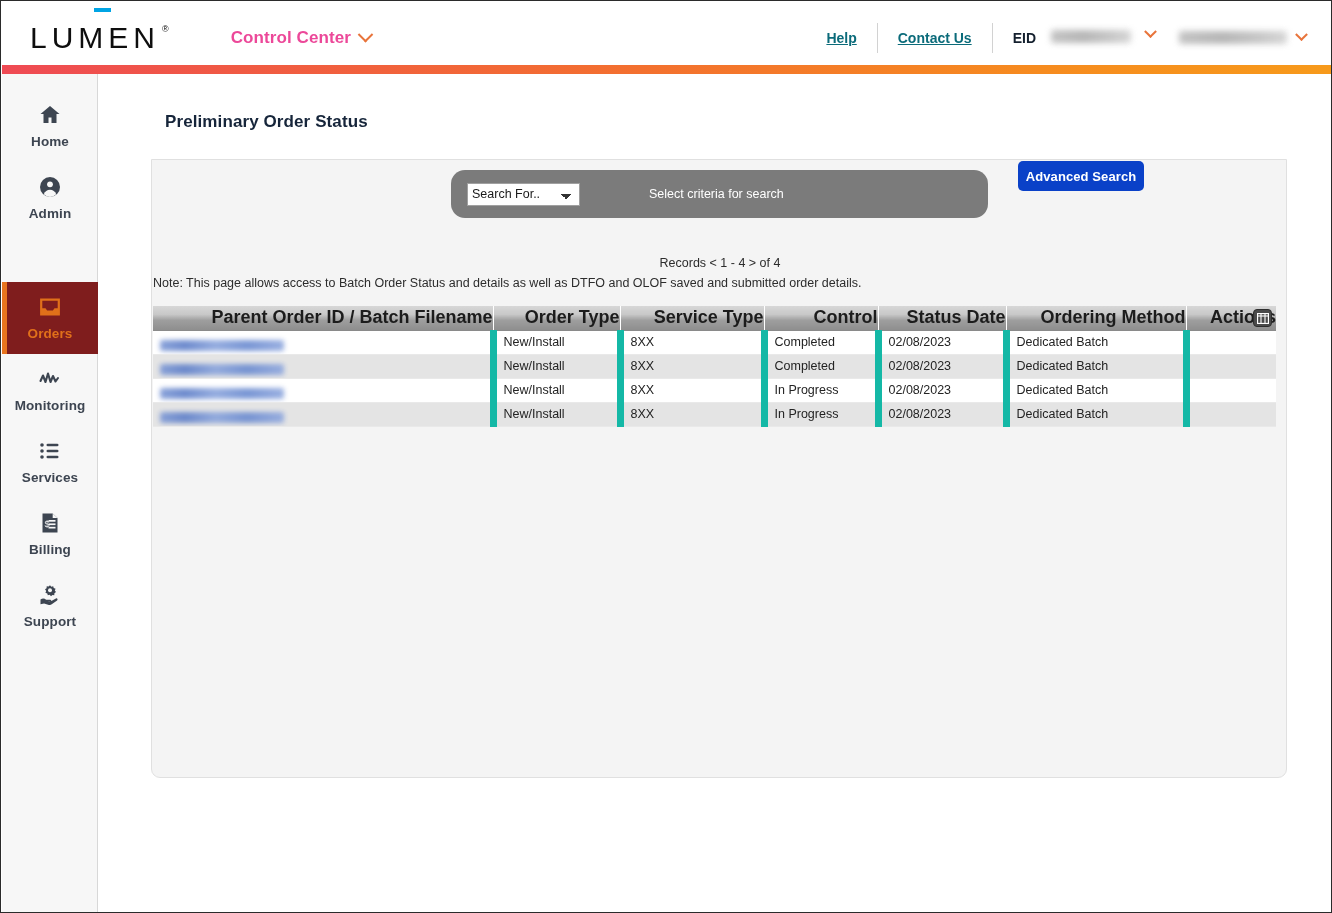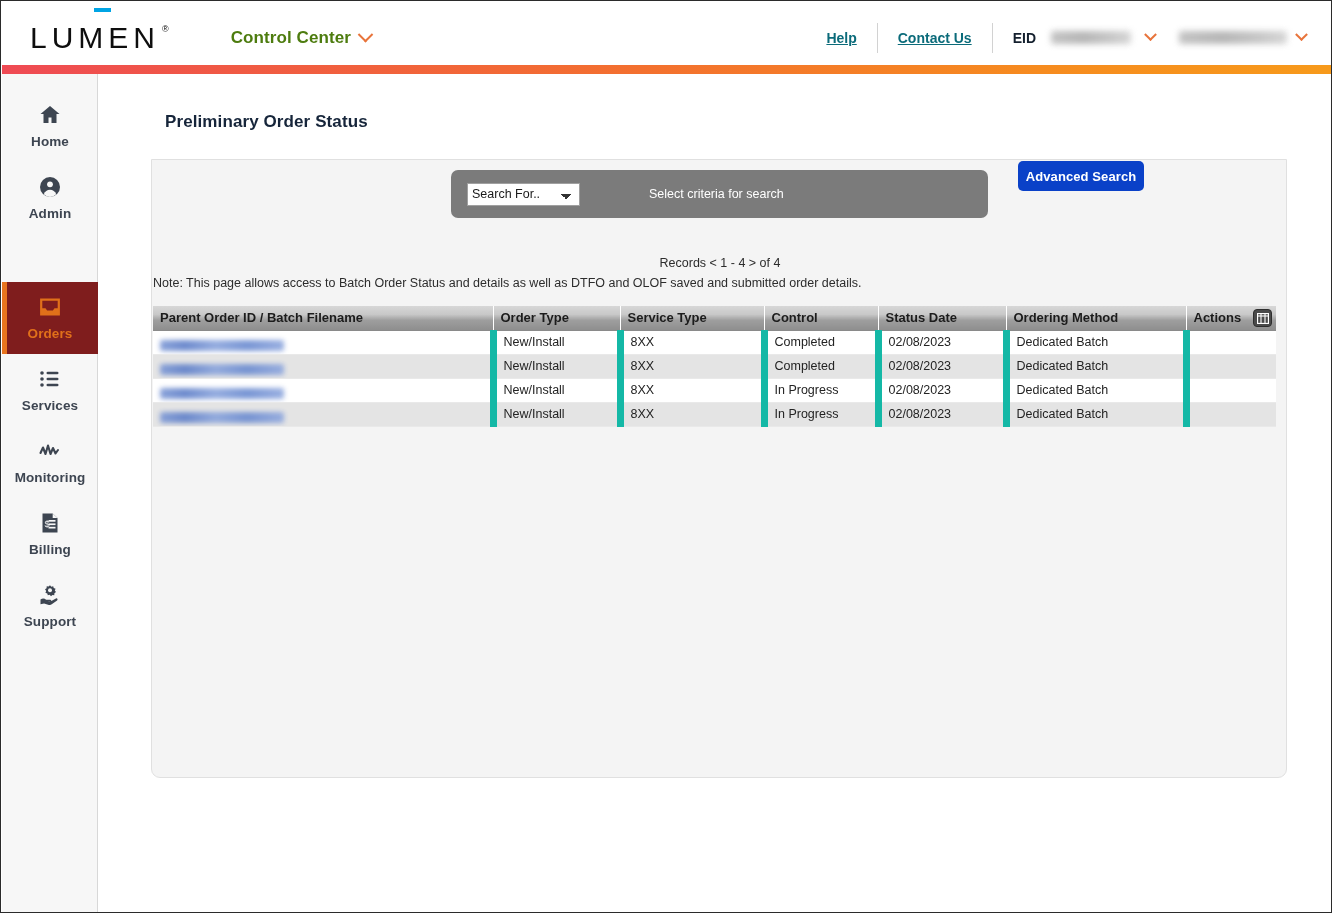--- a/index.html
+++ b/index.html
@@ -49,21 +49,21 @@
     color: #0e0e0e;
     margin-left: 2px;
     margin-top: 1px;
   }
   .app-switcher {
     margin-left: 62px;
     display: flex; align-items: center; gap: 9px;
     cursor: pointer;
   }
   .app-switcher-label {
-    font-size: 17px; font-weight: bold; color: #4d7c0f;
+    font-size: 17px; font-weight: bold; color: #ec4899;
     letter-spacing: .1px;
   }
   .chev {
     display: inline-block;
     width: 11px; height: 11px;
     border-right: 2px solid #e8743b;
     border-bottom: 2px solid #e8743b;
     transform: rotate(45deg) translate(-2px,-2px);
   }
   .chev-sm {
@@ -84,21 +84,21 @@
     font-weight: bold;
     color: #0b6b7a;
     text-decoration: underline;
     cursor: pointer;
     padding: 0 20px;
   }
   .hdr-div {
     width: 1px; height: 30px; background: #d2d2d2;
   }
   .eid-group {
-    display: flex; align-items: center; gap: 15px;
+    display: flex; align-items: flex-start; gap: 15px;
     padding: 0 14px 0 20px; cursor: pointer;
   }
   .eid-label { font-size: 14px; font-weight: bold; color: #14202e; }
   .redact {
     height: 13px;
     border-radius: 2px;
     background: linear-gradient(90deg,#b9b9b9,#a9a9a9 40%,#bdbdbd 75%,#cfcfcf);
     filter: blur(3px);
     opacity: .85;
   }
@@ -167,21 +167,21 @@
     background: #f4f4f4;
     border: 1px solid #e0e0e0;
     border-radius: 0 0 9px 9px;
   }
 
   .search-bar {
     position: absolute;
     top: 10px; left: 299px;
     width: 537px; height: 48px;
     background: #7b7b7b;
-    border-radius: 7px;
+    border-radius: 14px;
     display: flex; align-items: center;
   }
   .search-select {
     margin-left: 16px;
     width: 113px; height: 23px;
     background: #ffffff;
     border: 1px solid #a0a0a0;
     font-family: "Liberation Sans", sans-serif;
     font-size: 12.5px;
     color: #1a1a1a;
@@ -236,24 +236,24 @@
     width: 1123px;
     border-collapse: collapse;
     table-layout: fixed;
   }
   .grid th {
     height: 24px;
     background: linear-gradient(180deg,#d7d7d7 0%, #c8c8c8 35%, #9e9e9e 60%, #8e8e8e 100%);
     border-right: 1px solid #ffffff;
     border-bottom: 1px solid #8a8a8a;
     color: #1c1c1c;
-    font-size: 13px;
+    font-size: 18px;
     font-weight: bold;
-    text-align: left;
-    padding: 0 0 0 7px;
+    text-align: right;
+    padding: 0 0 0 16px;
     position: relative;
   }
   .grid th:last-child { border-right: none; }
   .grid td {
     height: 24px;
     font-size: 12.5px;
     color: #232323;
     padding: 0 0 0 7px;
     border-right: 7px solid #14b8a6;
     border-bottom: 1px solid #e9e9e9;
@@ -343,35 +343,35 @@
     <div class="nav-item active">
       <svg class="nav-icon" viewBox="0 0 24 24">
         <path fill="none" stroke="#e0701a" stroke-width="2.2" d="M3.2 4.6h17.6v14.8H3.2z" rx="2"></path>
         <path fill="#e0701a" d="M3.2 13.2h4.3l1.6 2.2h5.8l1.6-2.2h4.3v6.2H3.2z"></path>
       </svg>
       <span class="nav-label">Orders</span>
     </div>
 
     <div class="nav-item">
       <svg class="nav-icon" viewBox="0 0 24 24">
+        <path fill="none" stroke="#3d4551" stroke-width="2.1" stroke-linejoin="round" stroke-linecap="round" d="M2.5 14L5 8.5 7.5 15 10 6.5 12.5 15 15 9 17.5 14.5 20 11"></path>
+      </svg>
+      <span class="nav-label">Monitoring</span>
+    </div>
+
+    <div class="nav-item">
+      <svg class="nav-icon" viewBox="0 0 24 24">
         <circle cx="4" cy="6" r="1.8" fill="#3d4551"></circle>
           <rect x="8.5" y="4.7" width="12" height="2.6" rx="1.3" fill="#3d4551"></rect>
         <circle cx="4" cy="12" r="1.8" fill="#3d4551"></circle>
           <rect x="8.5" y="10.7" width="12" height="2.6" rx="1.3" fill="#3d4551"></rect>
         <circle cx="4" cy="18" r="1.8" fill="#3d4551"></circle>
           <rect x="8.5" y="16.7" width="12" height="2.6" rx="1.3" fill="#3d4551"></rect>
       </svg>
       <span class="nav-label">Services</span>
-    </div>
-
-    <div class="nav-item">
-      <svg class="nav-icon" viewBox="0 0 24 24">
-        <path fill="none" stroke="#3d4551" stroke-width="2.1" stroke-linejoin="round" stroke-linecap="round" d="M2.5 14L5 8.5 7.5 15 10 6.5 12.5 15 15 9 17.5 14.5 20 11"></path>
-      </svg>
-      <span class="nav-label">Monitoring</span>
     </div>
 
     <div class="nav-item">
       <svg class="nav-icon" viewBox="0 0 24 24">
         <path fill="#3d4551" d="M4.5 2.5h10.2L19.5 7v14.5h-15z"></path>
         <path fill="#f7f7f7" d="M14.7 2.5L19.5 7h-4.8z"></path>
         <rect x="10.5" y="9" width="7" height="1.7" fill="#f7f7f7"></rect>
         <rect x="10.5" y="12.4" width="7" height="1.7" fill="#f7f7f7"></rect>
         <rect x="10.5" y="15.8" width="7" height="1.7" fill="#f7f7f7"></rect>
         <text x="6.6" y="16" font-size="9" font-family="Liberation Sans" fill="#f7f7f7">$</text>

